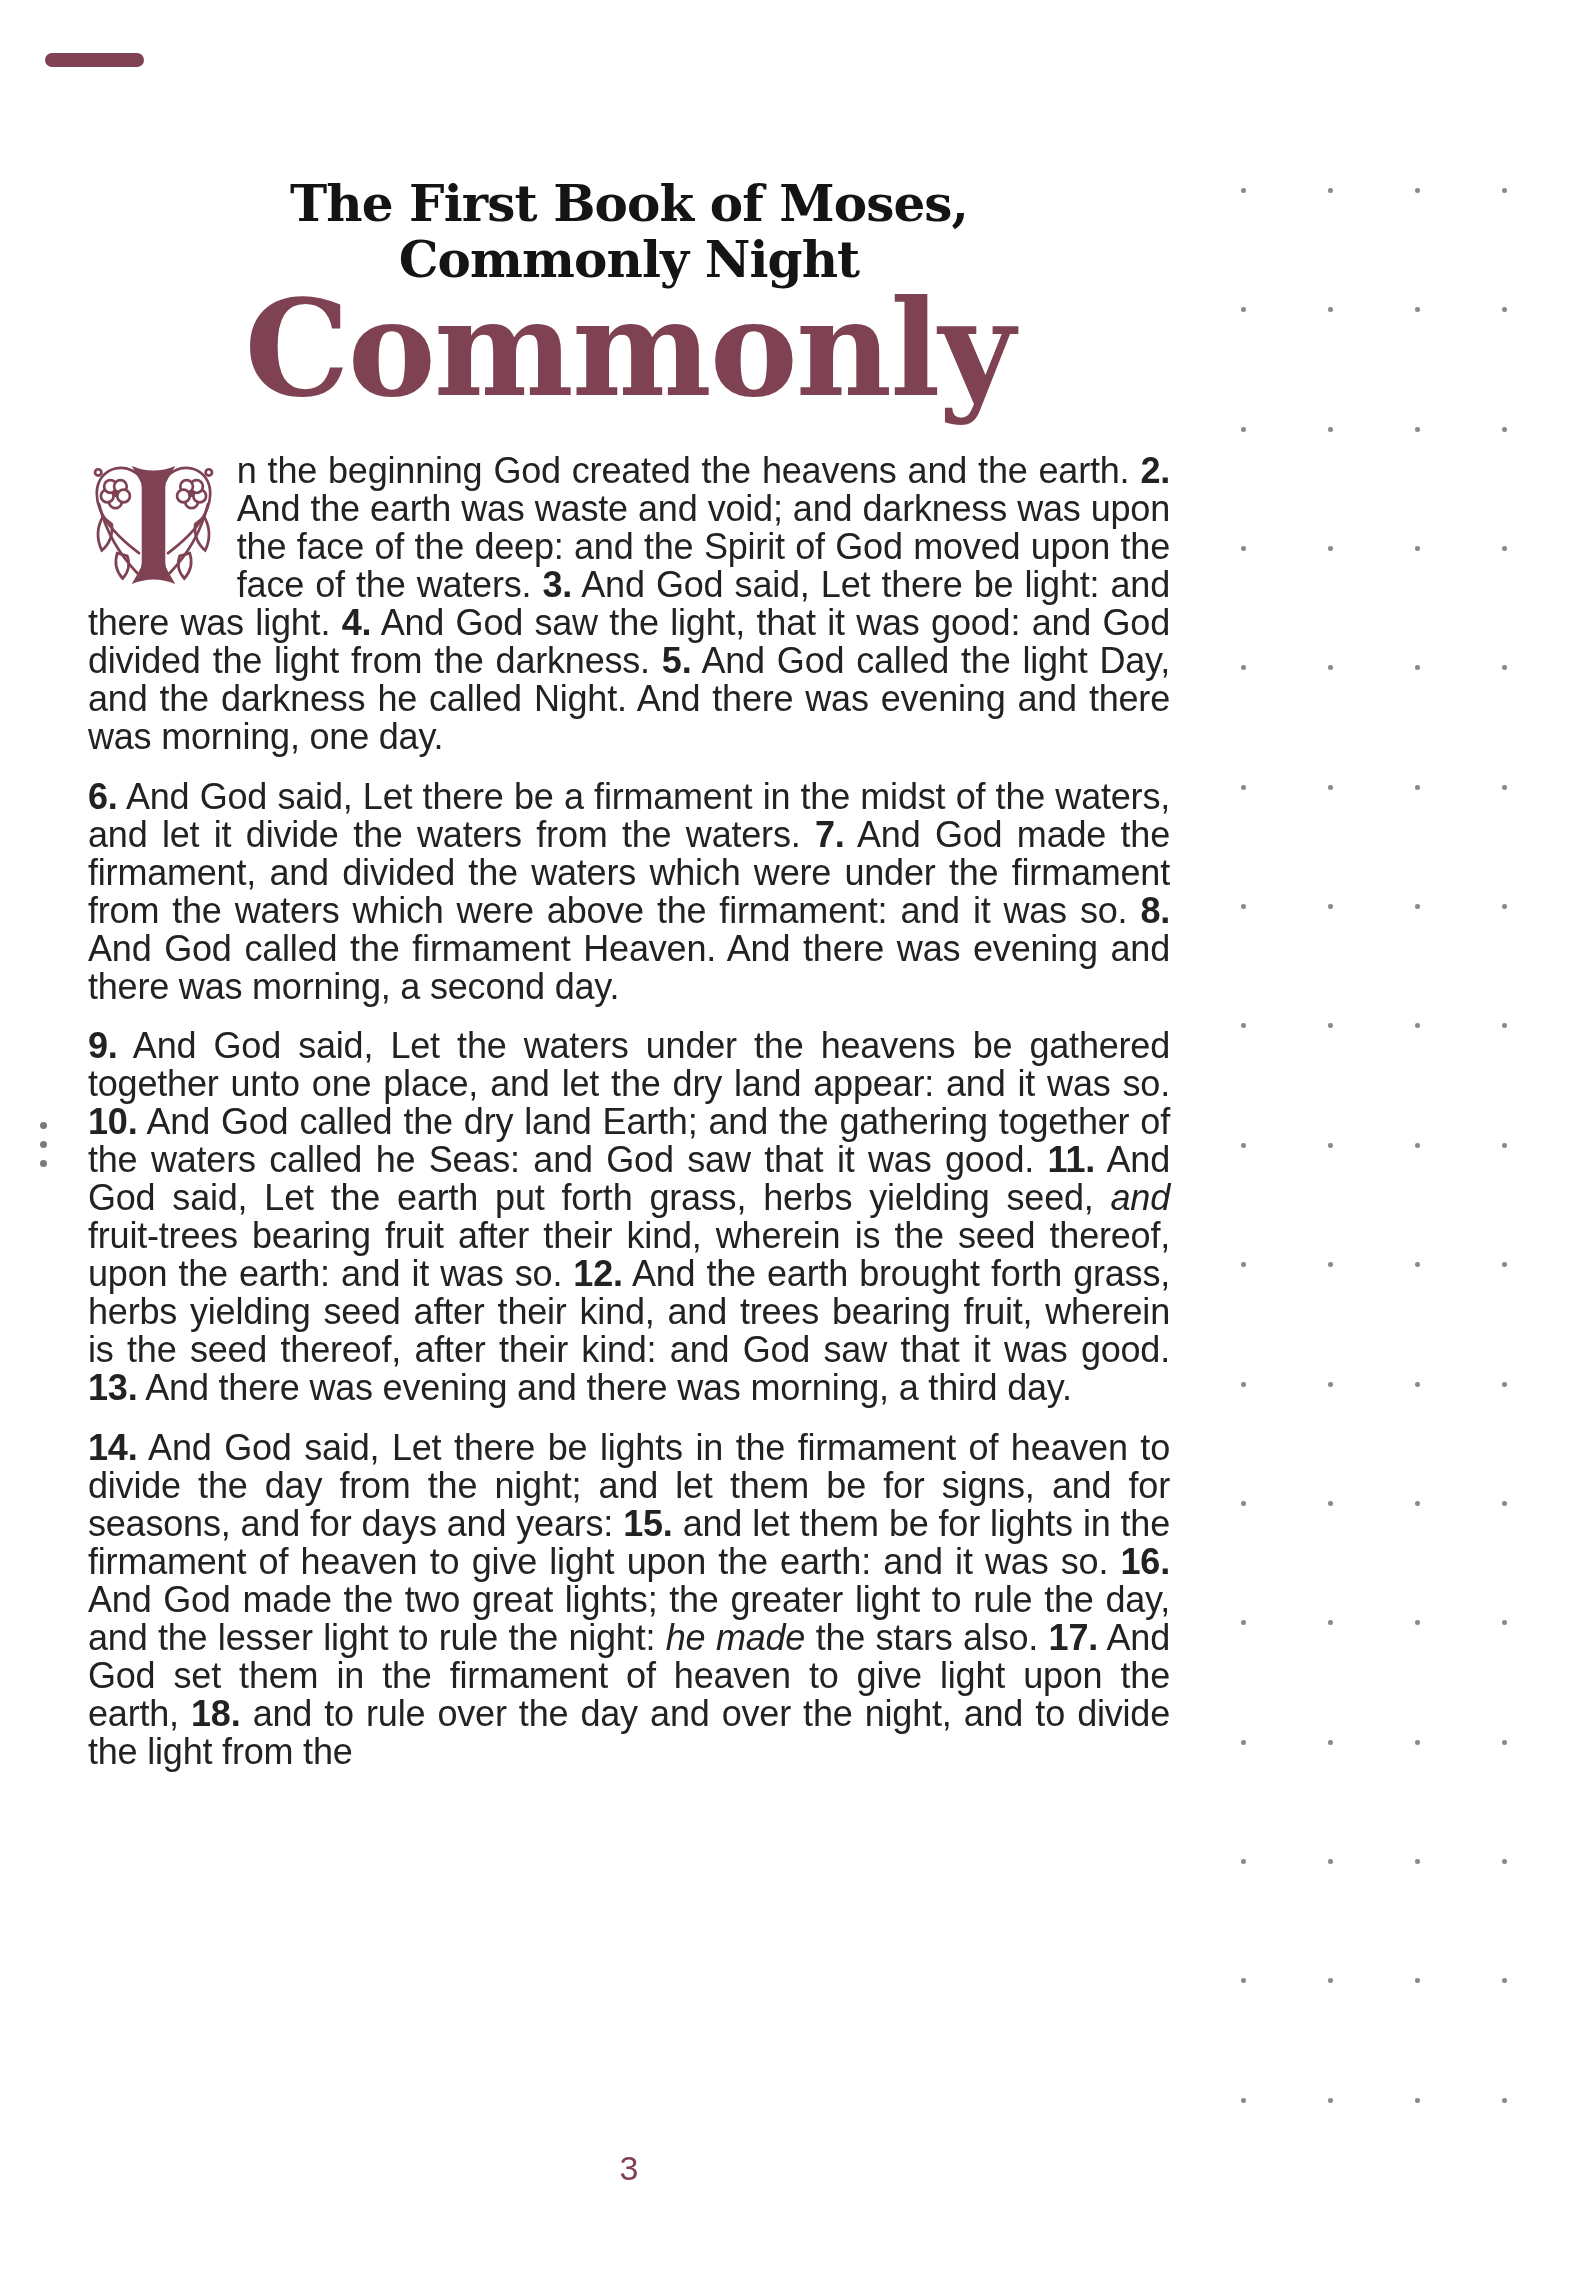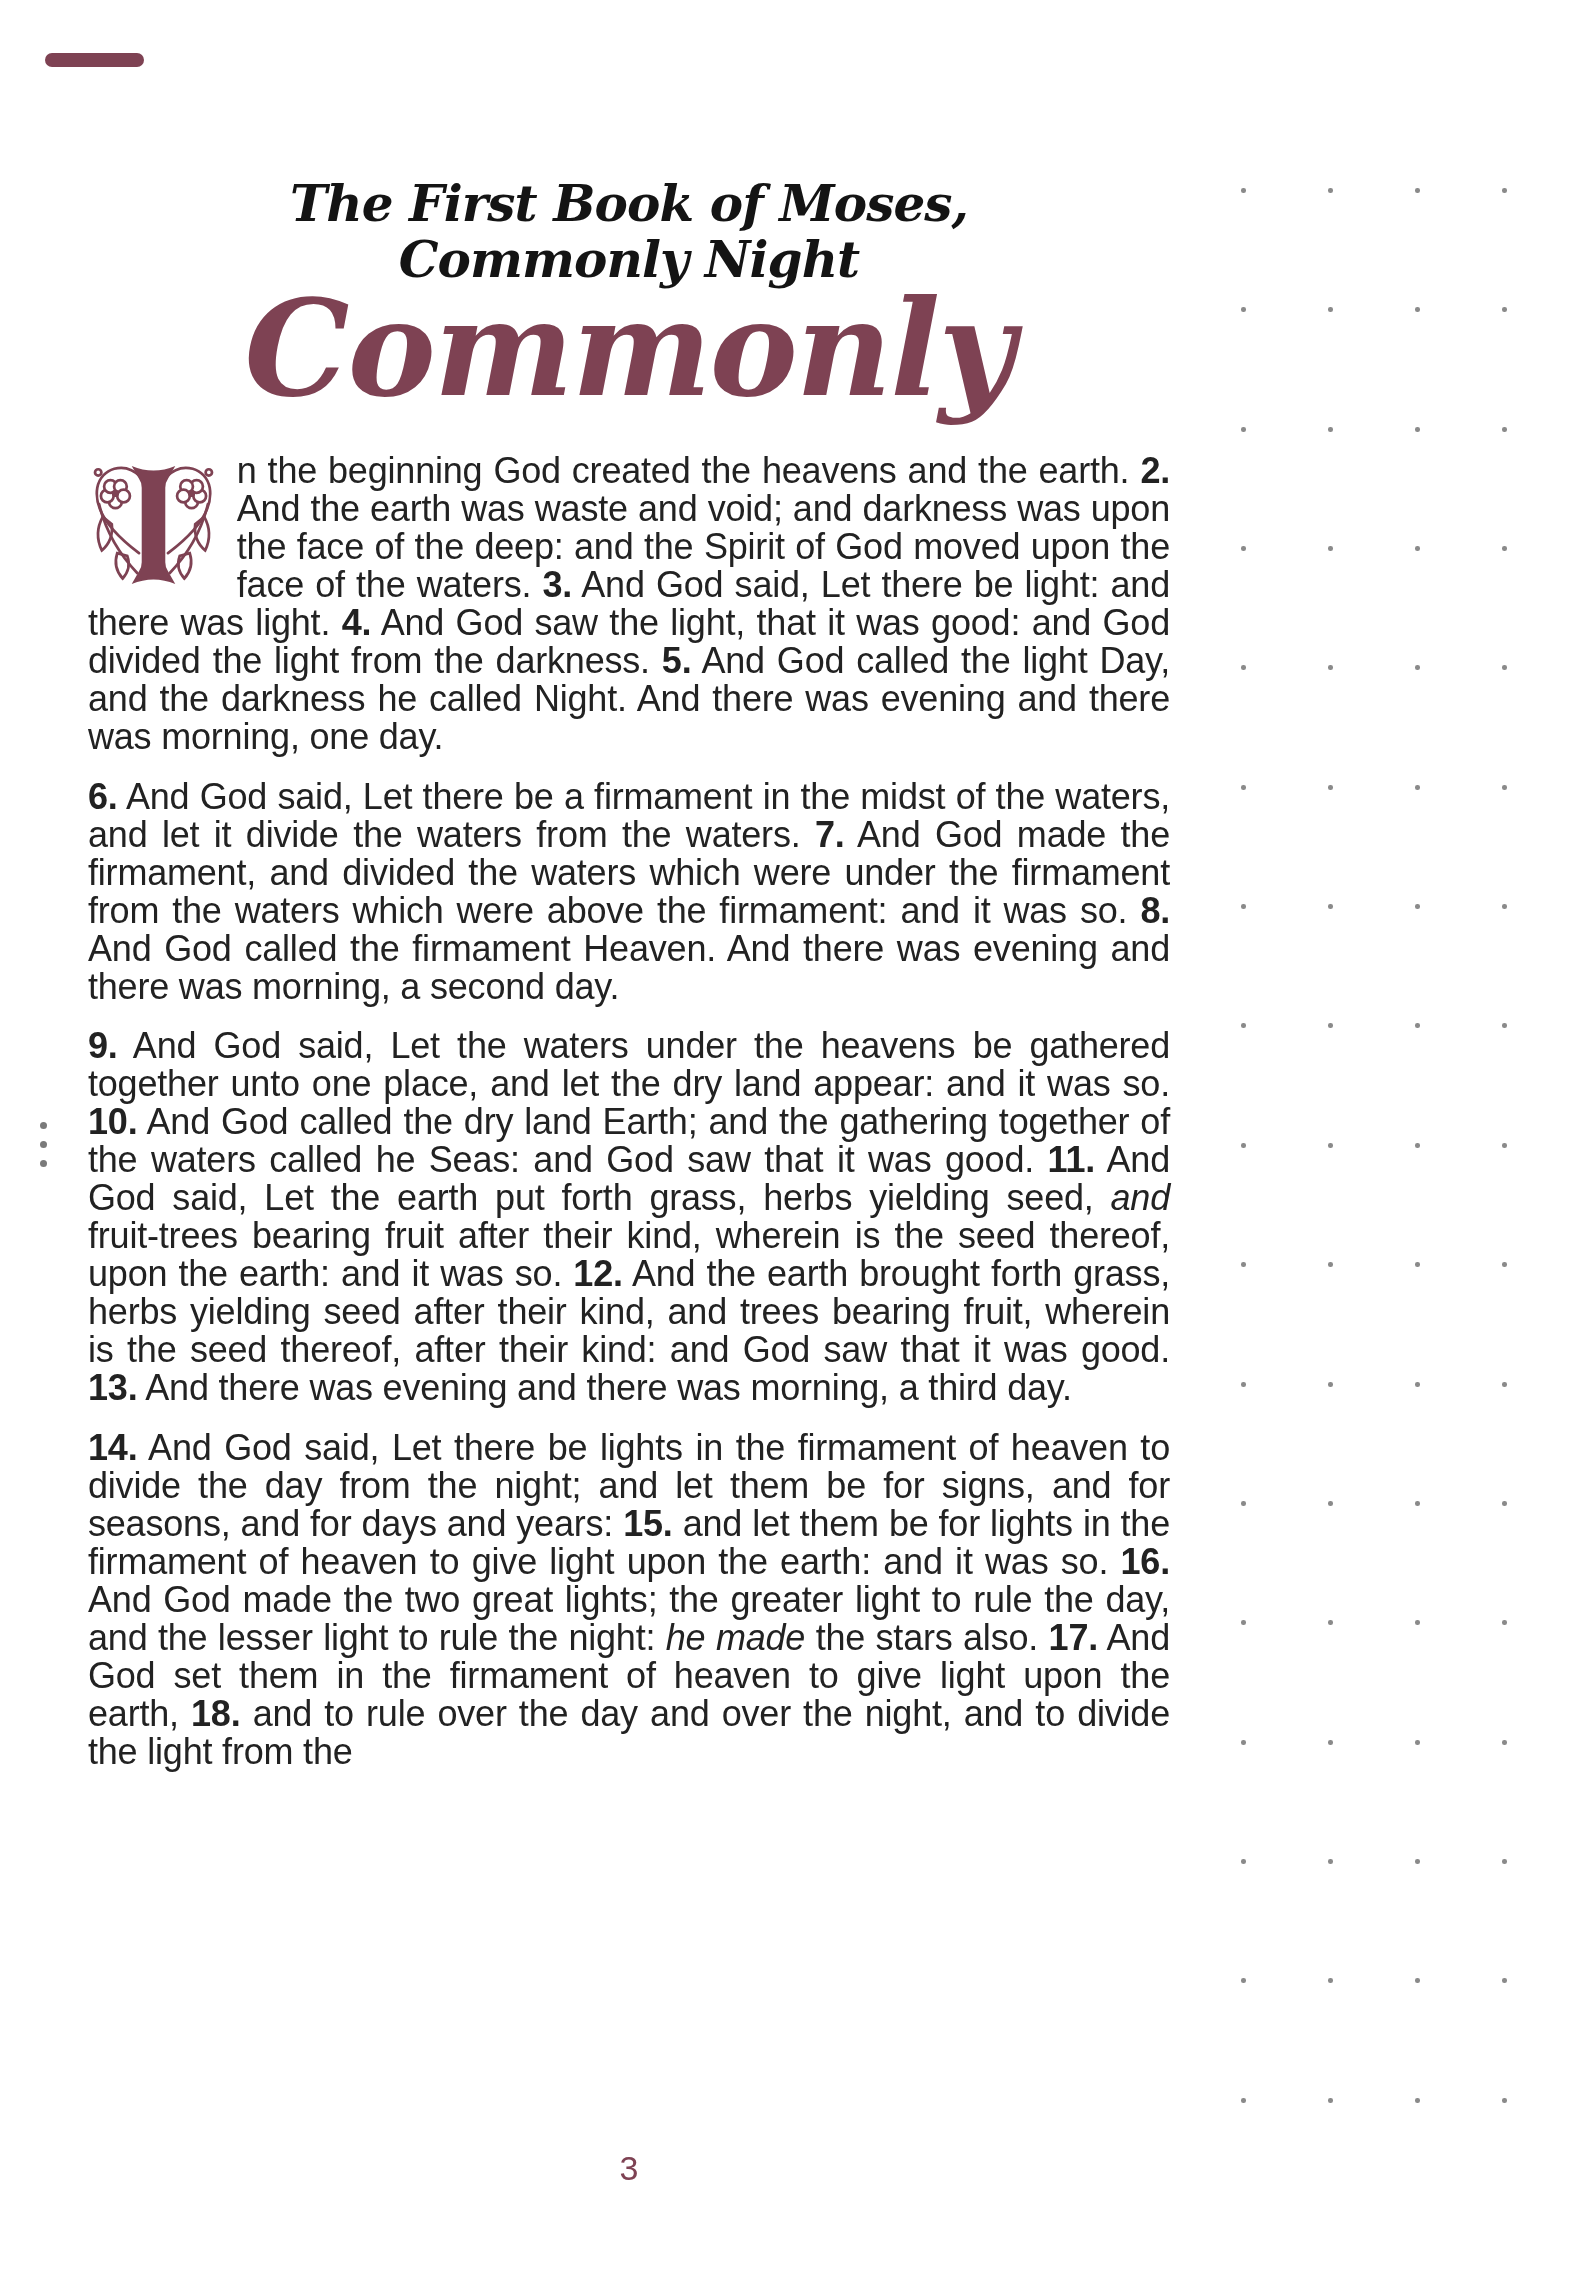--- a/index.html
+++ b/index.html
@@ -1,20 +1,20 @@
 <!DOCTYPE html>
 <html style="font-size:14.4px"><head>
 <meta charset="utf-8">
 <style>
   html,body{margin:0;padding:0;background:#ffffff;}
   .page{position:relative;width:1595px;height:2293px;background:#ffffff;overflow:hidden;
         font-family:"Liberation Sans","DejaVu Sans",sans-serif;color:#222222;}
   .progress-bar{position:absolute;left:45px;top:53px;width:99px;height:13.5px;border-radius:7.2px;background:#7e4253;}
   .header{position:absolute;left:88px;top:176px;width:1082px;text-align:center;color:#141414;
-          font-family:"DejaVu Serif","Liberation Serif",serif;font-weight:bold;font-style:italic;}
+          font-family:"DejaVu Serif","Liberation Serif",serif;font-weight:bold;}
   .title-line{font-size:50px;line-height:56px;letter-spacing:-0.9px;}
   .book-name{margin:-5.4px 0 0 0;font-size:132px;line-height:132px;color:#7e4253;font-weight:bold;letter-spacing:-1.8px;}
   .scripture{position:absolute;left:88px;top:452px;width:1082px;font-size:36px;line-height:38px;
              text-align:justify;color:#222222;letter-spacing:-0.2px;}
   .scripture p{margin:0 0 21.6px 0;}
   .scripture .vn{font-weight:bold;}
   .scripture i{}
   .dropcap{float:left;width:127px;height:136px;margin:5.4px 20px 1.8px 1.8px;}
   .dropcap svg{display:block;width:127px;height:136px;}
   .para-handle{position:absolute;left:40px;top:1122px;width:9px;display:flex;flex-direction:column;gap:11.7px;cursor:grab;}

